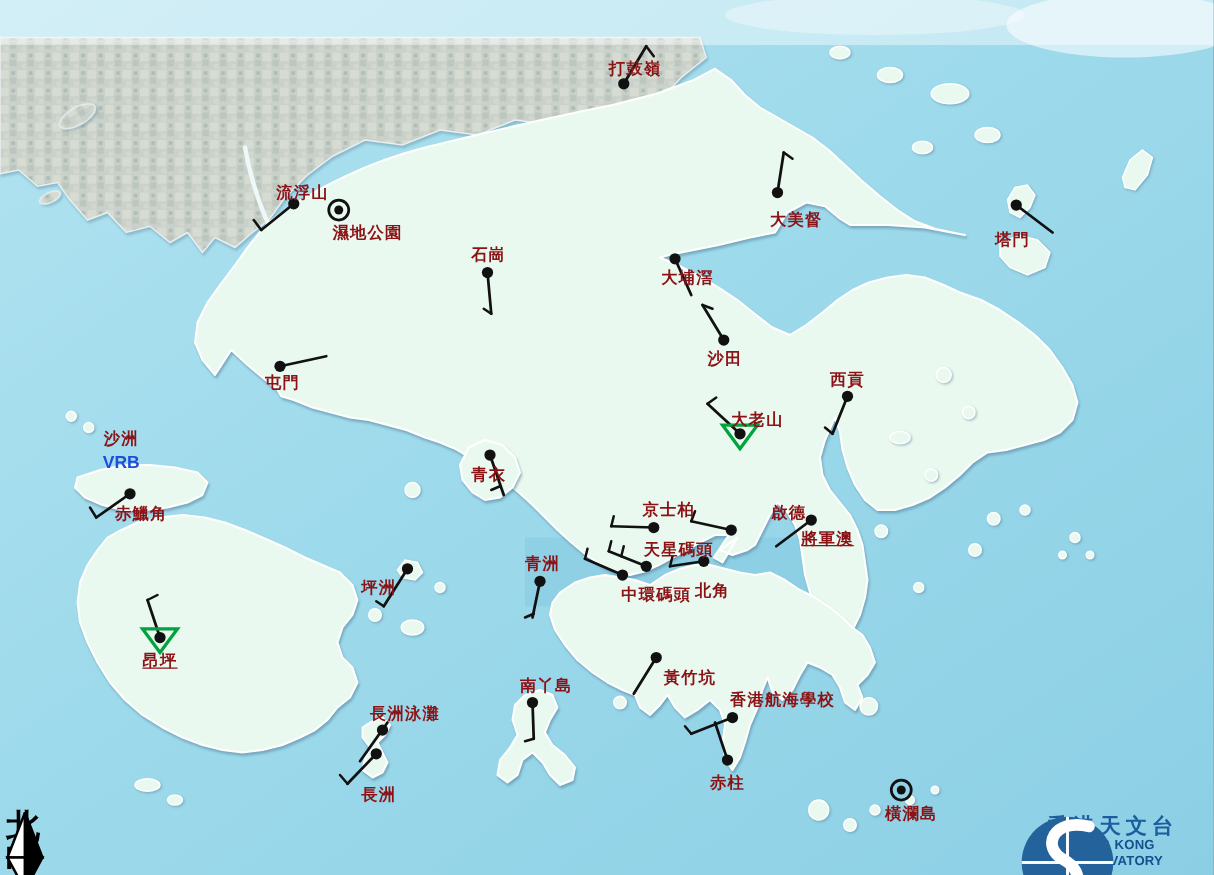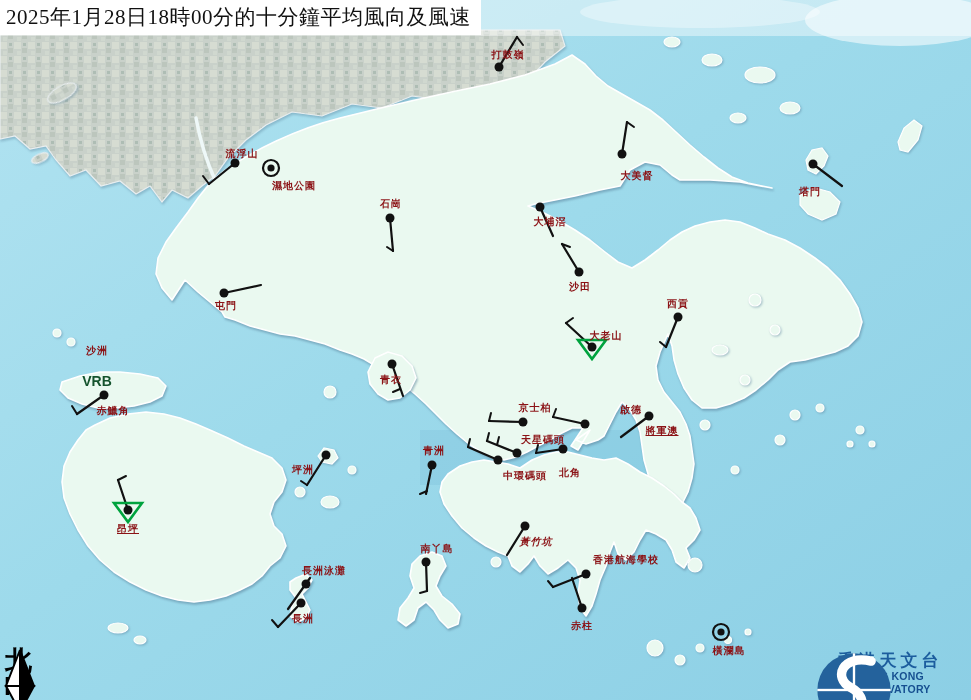--- a/index.html
+++ b/index.html
@@ -9,24 +9,24 @@
   .land{fill:#eaf9f0;stroke:#ffffff;stroke-width:1.6;stroke-linejoin:round;
         filter:drop-shadow(1.5px 2px 1px rgba(90,130,155,.55));}
   .urban{fill:url(#urbanpat);stroke:#e9eef0;stroke-width:1.2;
          filter:drop-shadow(1px 2px 1px rgba(90,130,155,.4));}
   .islet{fill:#eaf9f0;stroke:#ffffff;stroke-width:1.2;
          filter:drop-shadow(1px 1.5px 1px rgba(90,130,155,.5));}
   #title-bar{position:absolute;left:0;top:0;background:#ffffff;color:#111;
              font-size:21px;letter-spacing:.5px;padding:3px 10px 4px 6px;z-index:30;}
   #labels-layer{position:absolute;left:0;top:0;width:100%;height:100%;z-index:20;}
   .station-label{position:absolute;transform:translate(-50%,-50%);white-space:nowrap;
-                 color:#8b1316;font-size:10px;font-weight:bold;letter-spacing:1px;}
+                 color:#8b1316;font-size:13px;font-weight:bold;letter-spacing:1px;}
   .station-note{position:absolute;transform:translate(-50%,-50%);white-space:nowrap;
-                color:#14532d;font-size:14px;font-weight:bold;
-                font-family:"Liberation Sans","DejaVu Sans",sans-serif;margin-top:12px;}
+                color:#1d4ed8;font-size:14px;font-weight:bold;
+                font-family:"Liberation Sans","DejaVu Sans",sans-serif;}
   #stations-svg{z-index:15;}
   #compass{position:absolute;left:3px;bottom:2px;z-index:25;width:40px;text-align:left;color:#000;}
   #compass .cn{font-size:27px;font-weight:bold;line-height:25px;margin-left:2px;}
   #compass .en{font-size:26px;font-weight:bold;line-height:24px;
                font-family:"Liberation Sans","DejaVu Sans",sans-serif;margin-left:1px;}
   #hko-logo{position:absolute;right:6px;bottom:4px;z-index:25;width:150px;text-align:center;}
   #hko-logo .cn{color:#1c5d9e;font-size:17px;font-weight:bold;letter-spacing:4px;line-height:19px;}
   #hko-logo .en{color:#164f90;font-size:10.5px;font-weight:bold;letter-spacing:.2px;
                 font-family:"Liberation Sans","DejaVu Sans",sans-serif;line-height:13px;}
 </style>
@@ -249,30 +249,29 @@
       <div class="station-label" style="left: 391px; top: 380px;">青衣</div>
       <div class="station-label" style="left: 303px; top: 470px;">坪洲</div>
       <div class="station-label" style="left: 128px; top: 529px; text-decoration: underline;">昂坪</div>
       <div class="station-label" style="left: 434px; top: 451px;">青洲</div>
       <div class="station-label" style="left: 535px; top: 408px; font-family: Liberation Mono, monospace;">京士柏</div>
       <div class="station-label" style="left: 599px; top: 410px; margin-left: 32px;">啟德</div>
       <div class="station-label" style="left: 662px; top: 431px; text-decoration: underline;">將軍澳</div>
       <div class="station-label" style="left: 543px; top: 440px;">天星碼頭</div>
       <div class="station-label" style="left: 525px; top: 476px; text-align: right;">中環碼頭</div>
       <div class="station-label" style="left: 570px; top: 473px;">北角</div>
-      <div class="station-label" style="left: 536px; top: 542px; font-style: italic;">黃竹坑</div>
+      <div class="station-label" style="left: 552px; top: 542px;">黃竹坑</div>
       <div class="station-label" style="left: 626px; top: 560px; text-align: center;">香港航海學校</div>
       <div class="station-label" style="left: 582px; top: 626px; text-align: right;">赤柱</div>
       <div class="station-label" style="left: 437px; top: 549px;">南丫島</div>
       <div class="station-label" style="left: 324px; top: 571px;">長洲泳灘</div>
-      <div class="station-label" style="left: 303px; top: 619px;">長洲</div>
+      <div class="station-label" style="left: 303px; top: 636px;">長洲</div>
       <div class="station-label" style="left: 729px; top: 651px;">橫瀾島</div>
     </div>
 
-  <div id="title-bar">2025年1月28日18時00分的十分鐘平均風向及風速</div>
 
   <div id="compass">
     <div class="cn">北</div>
     <div class="en">N</div>
     <svg width="34" height="64" viewBox="0 0 34 64">
       <polygon points="17,1 17,37 3,37" fill="#ffffff" stroke="#000" stroke-width="2"></polygon>
       <polygon points="17,1 17,37 31,37" fill="#000" stroke="#000" stroke-width="2"></polygon>
       <polygon points="3,37 17,37 17,63" fill="#ffffff" stroke="#000" stroke-width="2"></polygon>
       <polygon points="31,37 17,37 17,63" fill="#000" stroke="#000" stroke-width="2"></polygon>
     </svg>

